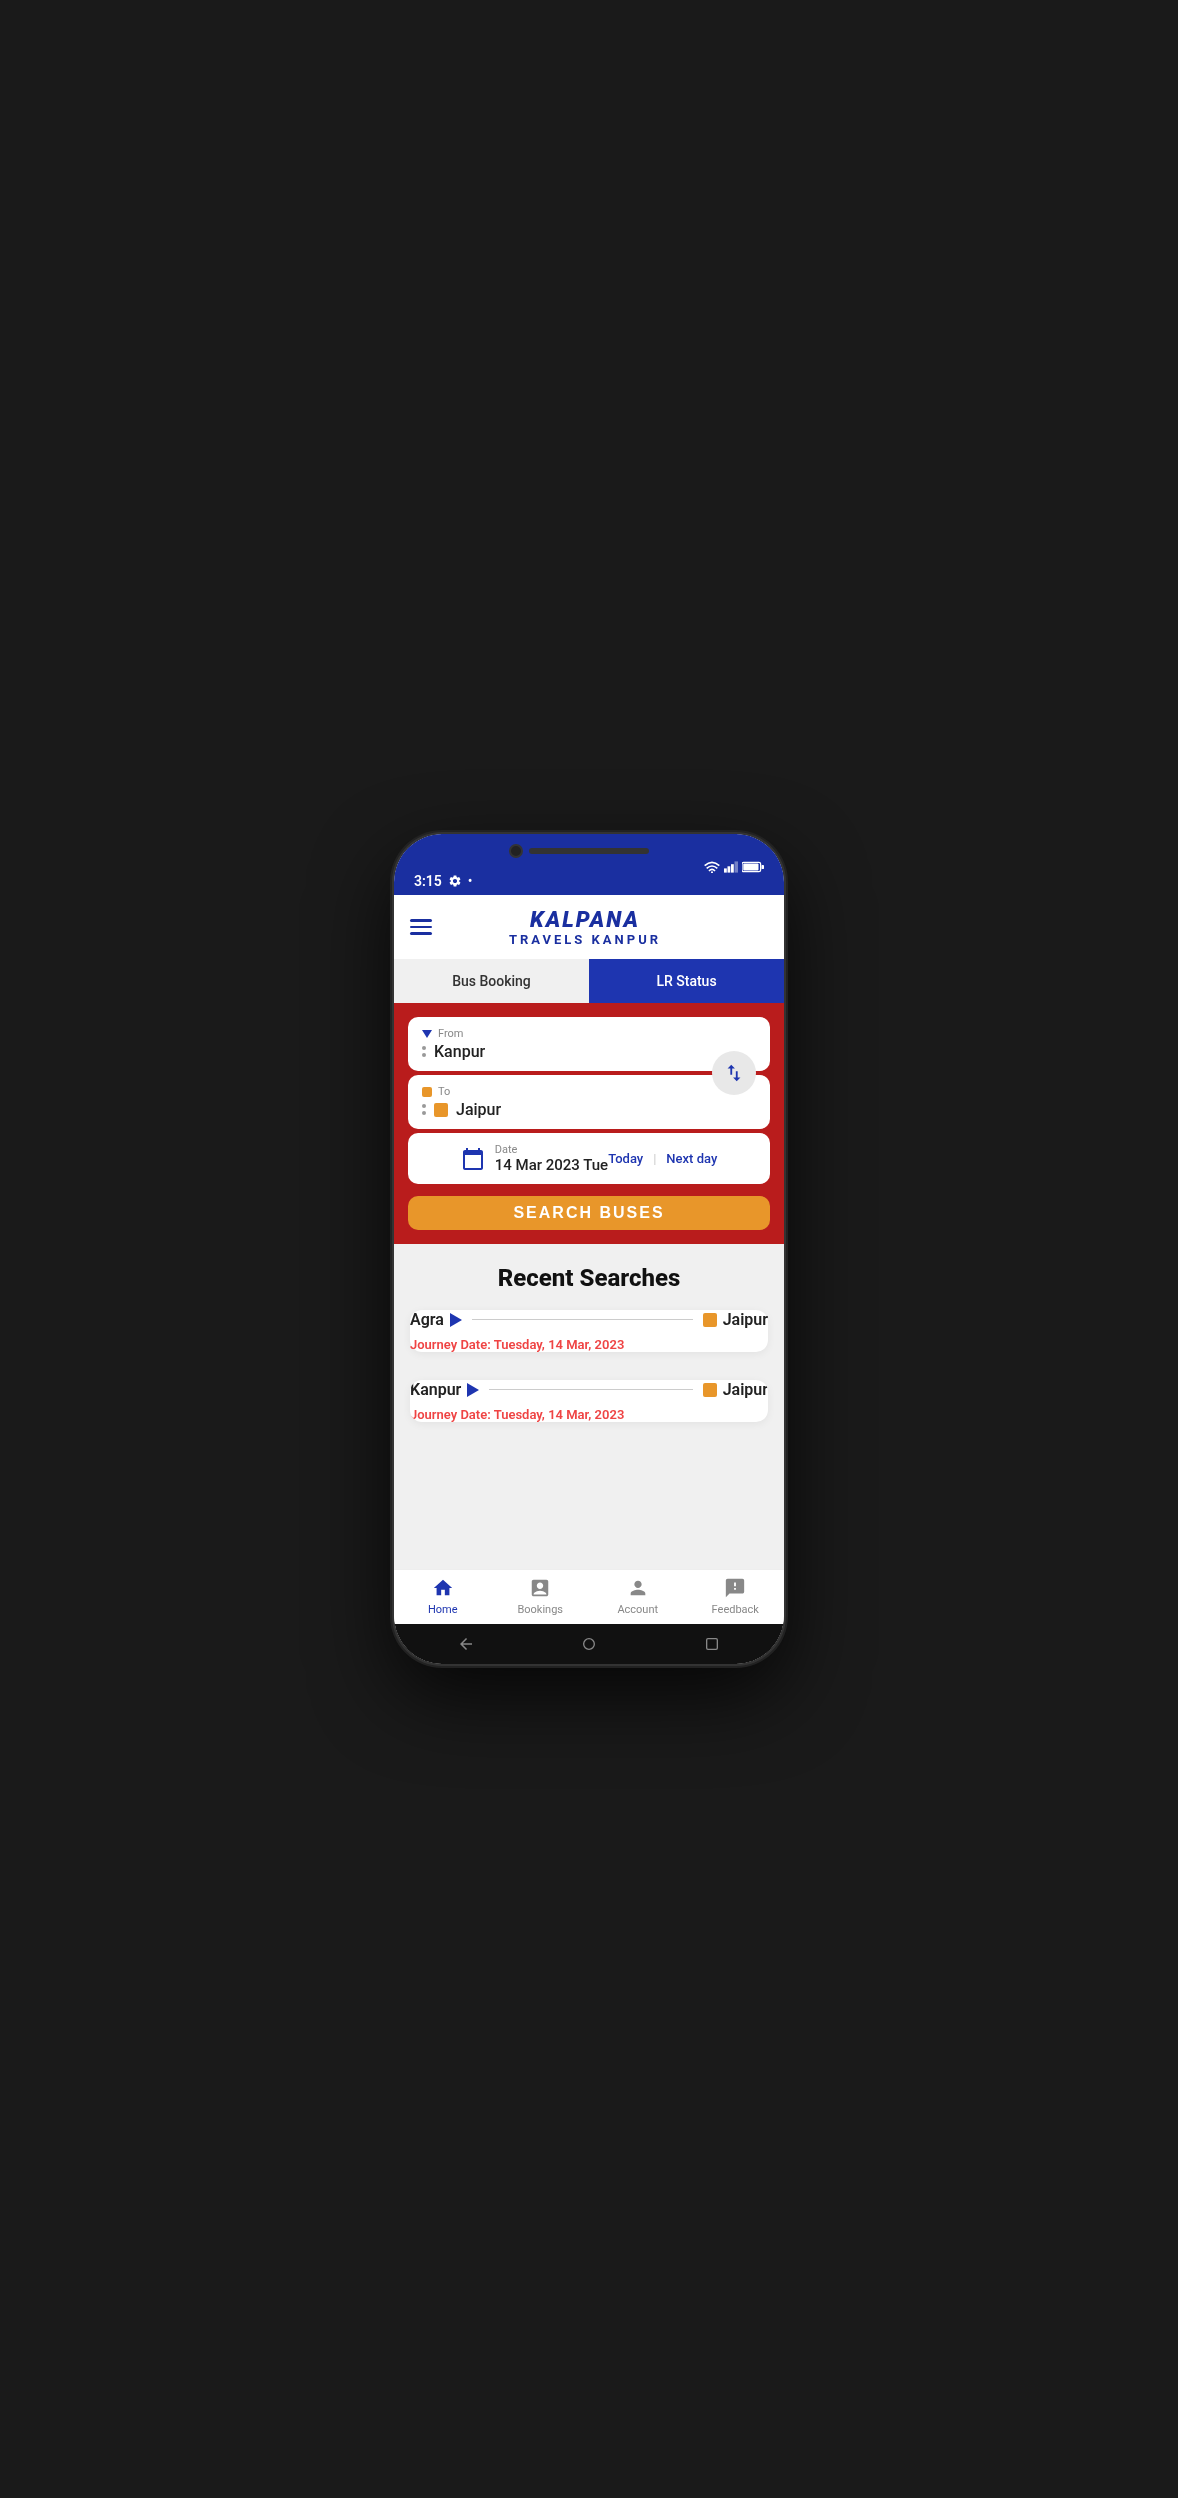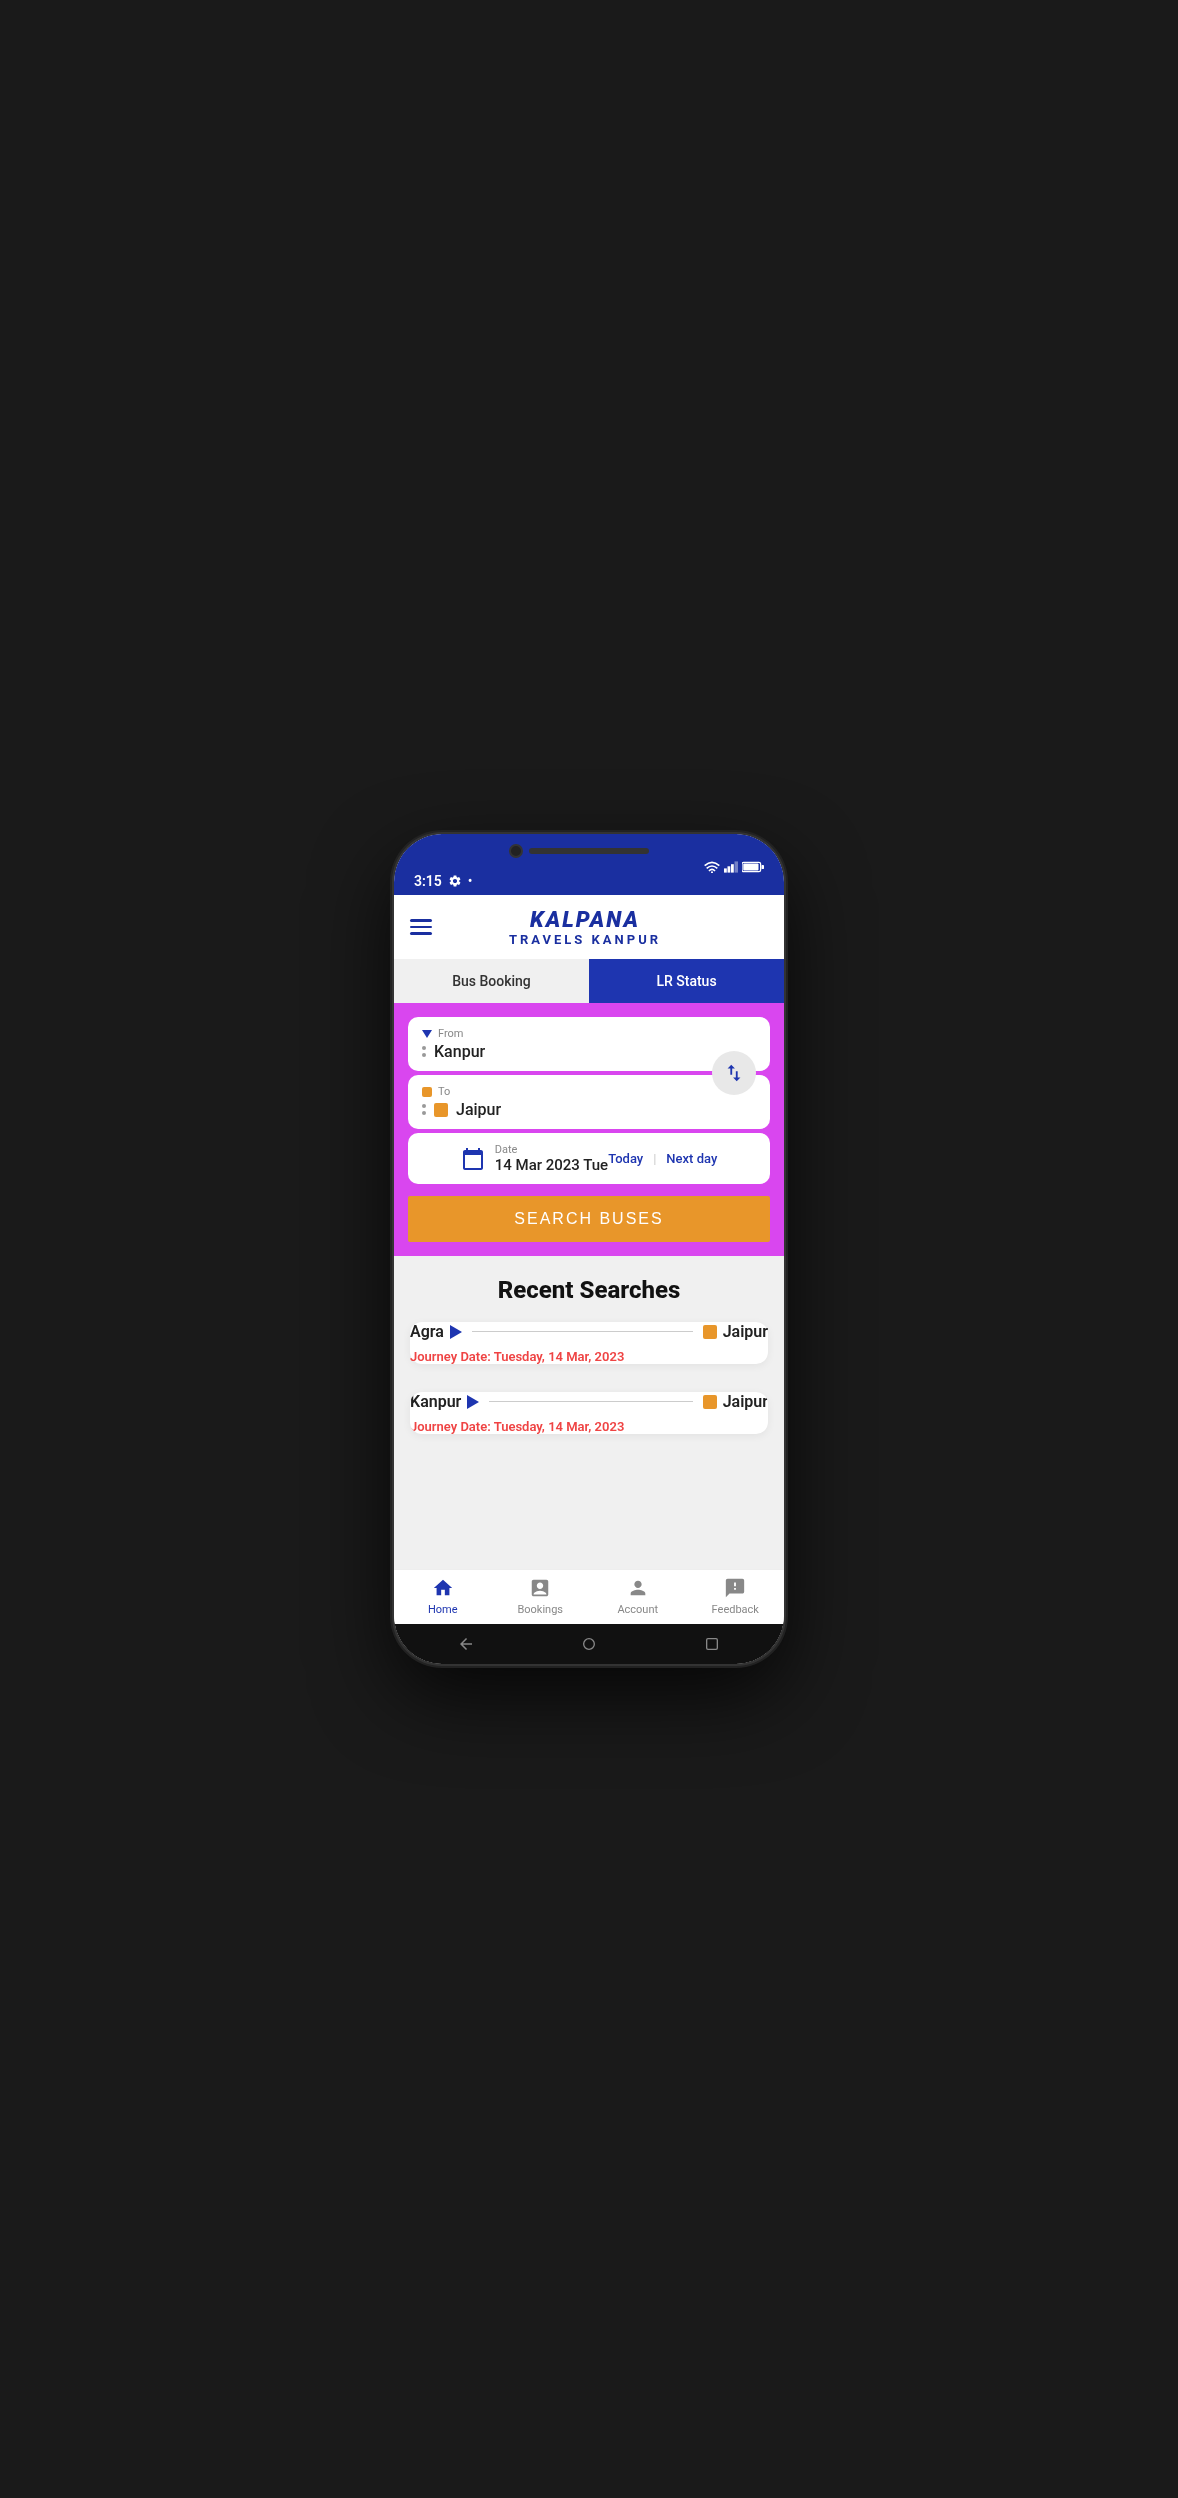--- a/index.html
+++ b/index.html
@@ -169,21 +169,21 @@
       color: #333;
     }
 
     .tab-item.inactive {
       background: #1e35b0;
       color: white;
     }
 
     
     .search-section {
-      background: #d946ef;
+      background: #b91c1c;
       padding: 14px;
       flex-shrink: 0;
     }
 
     .from-to-container {
       position: relative;
     }
 
     .location-card {
       background: white;
@@ -299,24 +299,24 @@
     .date-divider {
       color: #ccc;
       font-size: 13px;
     }
 
     .search-btn {
       width: 100%;
       background: #e8962a;
       color: white;
       border: none;
-      border-radius: 2px;
-      padding: 14px;
+      border-radius: 10px;
+      padding: 8px;
       font-size: 16px;
-      font-weight: 400;
+      font-weight: 700;
       letter-spacing: 2px;
       cursor: pointer;
       text-transform: uppercase;
     }
 
     
     .recent-section {
       background: #f0f0f0;
       padding: 20px 16px;
       flex: 1;

